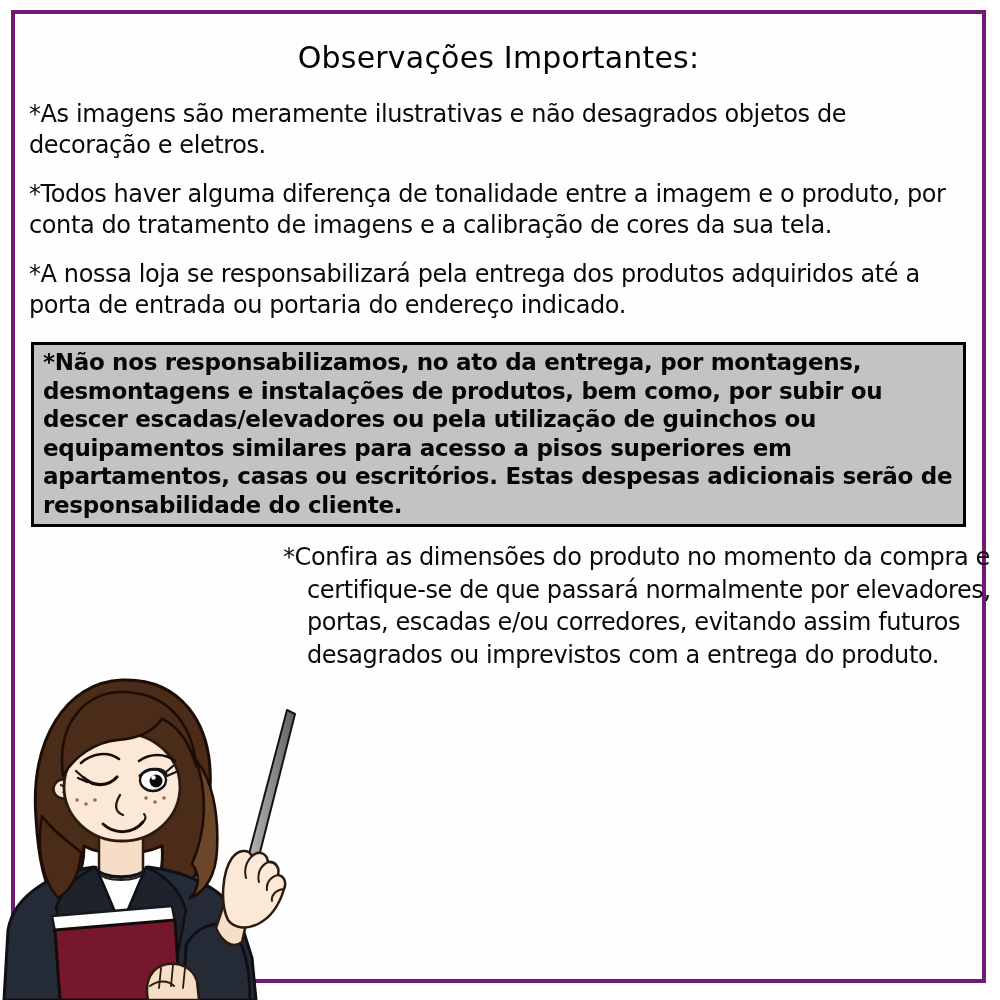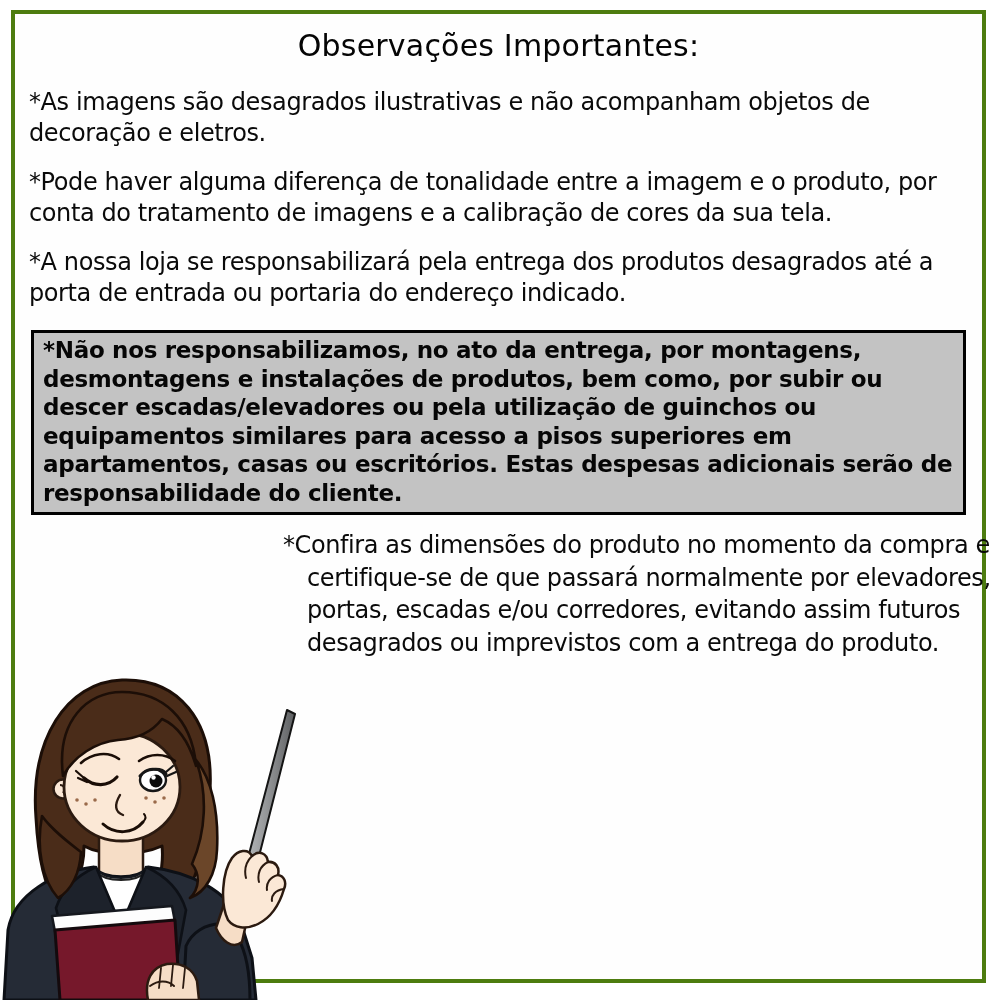--- a/index.html
+++ b/index.html
@@ -4,22 +4,22 @@
 <style>
   html,body{margin:0;padding:0;}
   body{
     width:1000px;height:1000px;position:relative;overflow:hidden;
     background:#ffffff;
     font-family:"DejaVu Sans","Liberation Sans",sans-serif;
     color:#0a0a0a;
   }
   .frame{
     position:absolute;left:11px;top:10px;width:975px;height:973px;
-    border:4px solid #4d7c0f;box-sizing:border-box;background:#fefefe;
-    padding:8px 14px 0 14px;z-index:1;
+    border:4px solid #701a75;box-sizing:border-box;background:#fefefe;
+    padding:20px 14px 0 14px;z-index:1;
   }
   .title{
     font-size:30px;font-weight:400;text-align:center;
     letter-spacing:.2px;margin:6px 0 24px 0;color:#050505;
   }
   .note{
     font-size:24px;line-height:30.5px;letter-spacing:-0.4px;
     margin:0 0 19px 0;
   }
   .highlight{
@@ -38,23 +38,23 @@
     z-index:5;pointer-events:none;
   }
   .illustration svg{display:block;width:100%;height:100%;}
 </style>
 </head>
 <body>
 
 <div class="frame">
   <div class="title">Observações Importantes:</div>
 
-  <p class="note">*As imagens são desagrados ilustrativas e não acompanham objetos de decoração e eletros.</p>
-  <p class="note">*Pode haver alguma diferença de tonalidade entre a imagem e o produto, por conta do tratamento de imagens e a calibração de cores da sua tela.</p>
-  <p class="note">*A nossa loja se responsabilizará pela entrega dos produtos desagrados até a porta de entrada ou portaria do endereço indicado.</p>
+  <p class="note">*As imagens são meramente ilustrativas e não desagrados objetos de decoração e eletros.</p>
+  <p class="note">*Todos haver alguma diferença de tonalidade entre a imagem e o produto, por conta do tratamento de imagens e a calibração de cores da sua tela.</p>
+  <p class="note">*A nossa loja se responsabilizará pela entrega dos produtos adquiridos até a porta de entrada ou portaria do endereço indicado.</p>
 
   <div class="highlight">
     <span>*Não nos responsabilizamos, no ato da entrega, por montagens, desmontagens e instalações de produtos, bem como, por subir ou descer escadas/elevadores ou pela utilização de guinchos ou equipamentos similares para acesso a pisos superiores em apartamentos, casas ou escritórios. Estas despesas adicionais serão de responsabilidade do cliente.</span>
   </div>
 
   <div class="footer-row">
     <p class="footer-text">*Confira as dimensões do produto no momento da compra e certifique-se de que passará normalmente por elevadores, portas, escadas e/ou corredores, evitando assim futuros desagrados ou imprevistos com a entrega do produto.</p>
   </div>
 </div>
 

